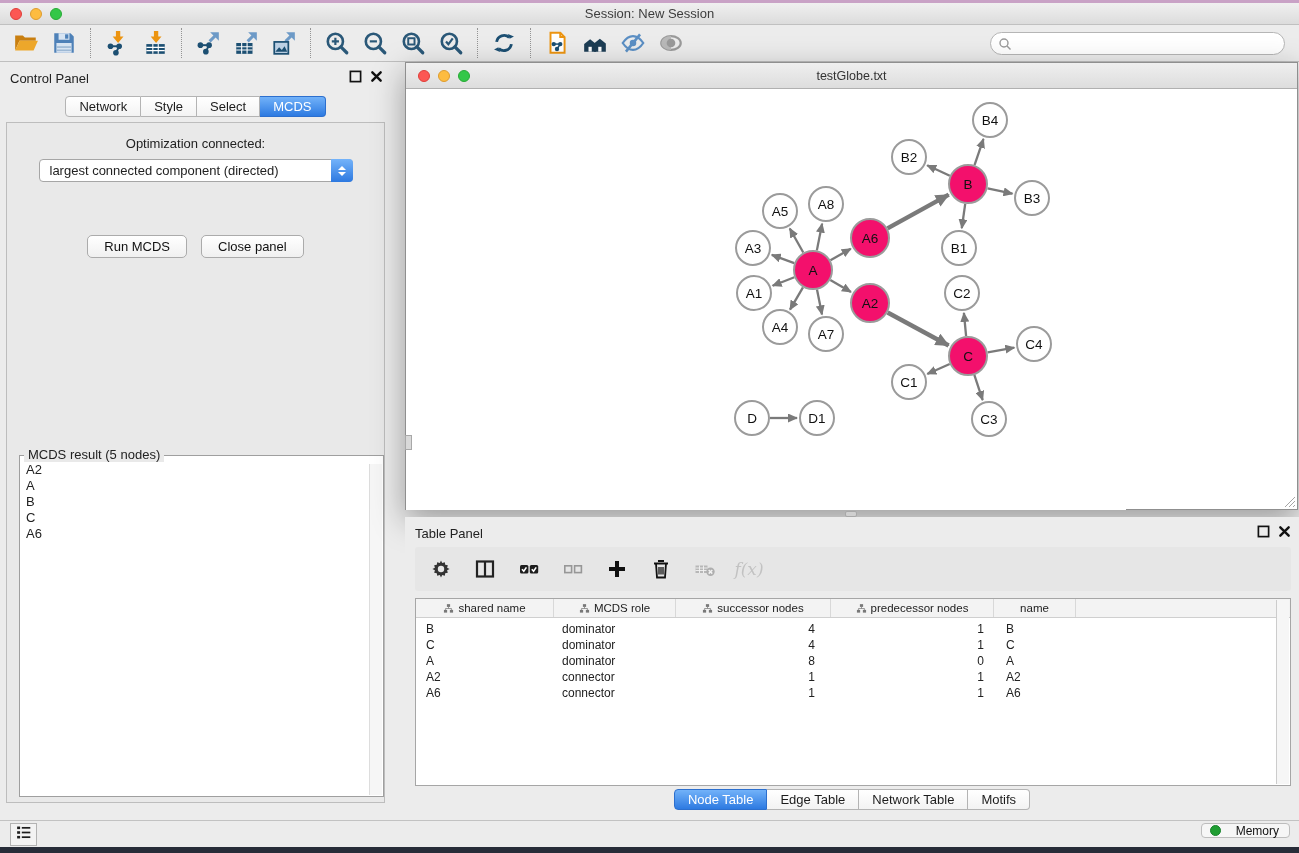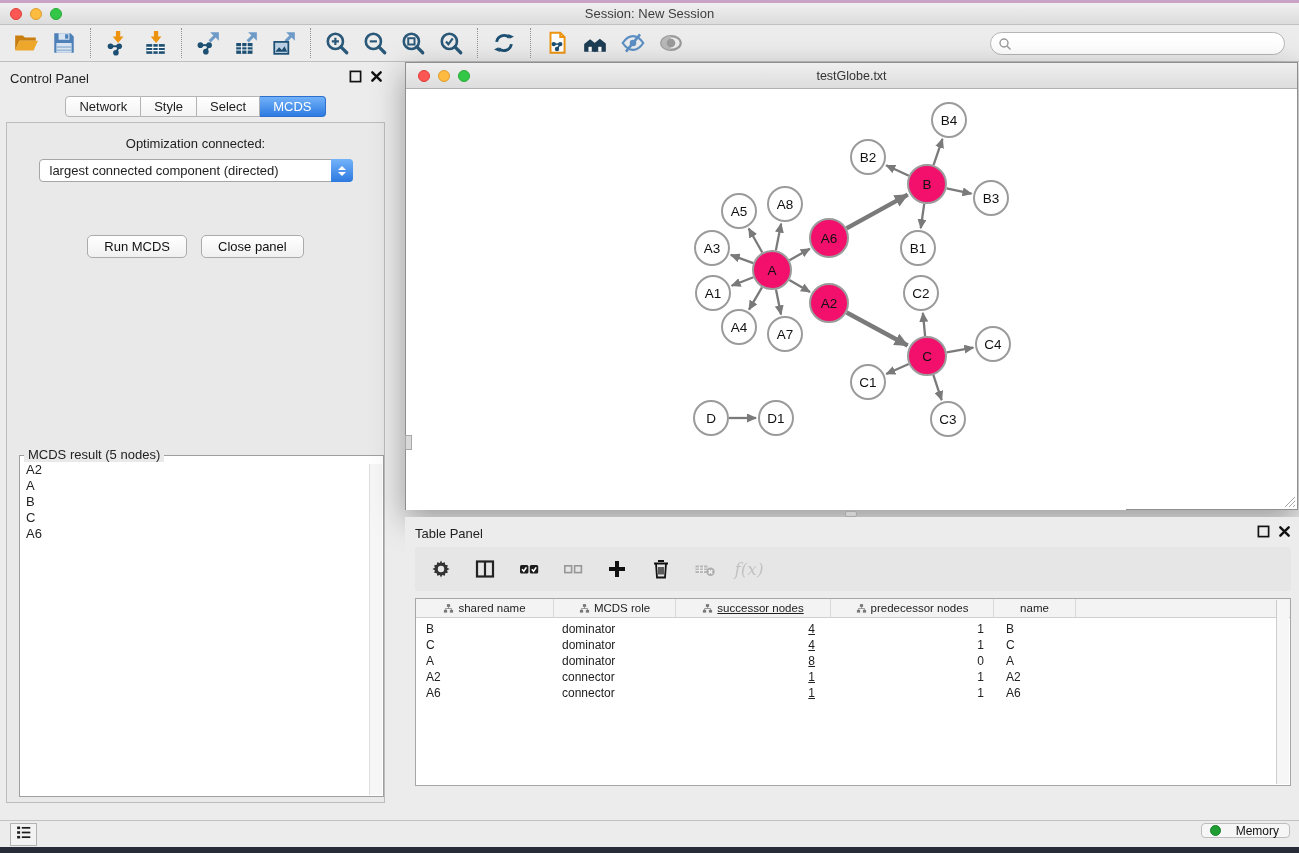--- a/index.html
+++ b/index.html
@@ -74,21 +74,21 @@
                    background:#f6f6f6; border-left:1px solid #ddd; }
 
   
   #network-window { position:absolute; left:405px; top:62px; width:893px; height:448px; background:#fff;
                     border:1px solid #8f8f8f; box-shadow:0 10px 30px rgba(0,0,0,0.35); }
   #nw-titlebar { position:absolute; left:0; top:0; width:100%; height:26px;
                  background:linear-gradient(#efefef,#dddddd); border-bottom:1px solid #b0b0b0; }
   #nw-titlebar .win-title { position:absolute; left:0; right:0; top:0; height:26px; line-height:26px;
                  text-align:center; font-size:12.5px; color:#333; }
   #nw-titlebar .lights { top:7px; left:12px; }
-  #nw-canvas { position:absolute; left:0; top:27px; width:720px; height:420px; background:#fff; overflow:hidden; }
+  #nw-canvas { position:absolute; left:0; top:27px; width:720px; height:420px; background:#fff; overflow:hidden;padding-left:41px; }
   .node-label { font-family:"Liberation Sans",sans-serif; font-size:13.5px; fill:#111;
                 text-anchor:middle; pointer-events:none; }
   #nw-grip { position:absolute; right:1px; bottom:1px; width:14px; height:14px; }
   #nw-left-grip { position:absolute; left:-1px; top:372px; width:7px; height:15px;
                   background:#d9d9d9; border:1px solid #a8a8a8; }
   #nw-bottom-handle { position:absolute; left:845px; top:511px; width:12px; height:6px;
                   background:#cfcfcf; border:1px solid #a8a8a8; border-radius:2px; }
 
   
   #table-panel { position:absolute; left:405px; top:517px; width:894px; height:303px; background:#ececec; }
@@ -96,21 +96,21 @@
                 border-radius:3px; display:flex; align-items:center; gap:16px; padding:0 12px; }
   .tp-btn { width:28px; height:28px; display:inline-flex; align-items:center; justify-content:center; }
   .tp-btn svg { width:24px; height:24px; }
   .tp-btn .fx { font-family:"DejaVu Serif", serif; font-style:italic; font-size:17px; color:#a0a0a0; }
   #tp-table { position:absolute; left:10px; top:81px; right:8px; height:188px; background:#fff;
               border:1px solid #a6a6a6; overflow:hidden; }
   #table-header { display:flex; height:19px; background:#f3f3f3; border-bottom:1px solid #cfcfcf; }
   .th { display:flex; align-items:center; justify-content:center; gap:4px; font-size:11.5px; color:#222;
         border-right:1px solid #d8d8d8; }
   .th svg { width:11px; height:11px; }
-  .col-0 { width:138px; } .col-1 { width:122px; } .col-2 { width:155px;text-decoration:underline; }
+  .col-0 { width:138px; } .col-1 { width:122px; } .col-2 { width:155px; }
   .col-3 { width:163px; } .col-4 { width:82px; } .col-fill { flex:1; border-right:none !important; }
   #table-body { padding-top:3px; }
   .tr { display:flex; height:16px; }
   .td { font-size:12px; line-height:16px; white-space:nowrap; overflow:hidden; }
   .td.col-0 { padding-left:10px; } .td.col-1 { padding-left:8px; }
   .td.col-2 { text-align:right; padding-right:16px; } .td.col-3 { text-align:right; padding-right:10px; }
   .td.col-4 { padding-left:12px; }
   #table-scroll { position:absolute; right:1px; top:1px; bottom:1px; width:13px;
                   background:#f6f6f6; border-left:1px solid #ccc; }
   #tp-tabs { position:absolute; left:0; top:272px; width:100%; display:flex; justify-content:center; }
@@ -597,20 +597,26 @@
             <div class="td col-0">A6</div>
             <div class="td col-1">connector</div>
             <div class="td col-2">1</div>
             <div class="td col-3">1</div>
             <div class="td col-4">A6</div>
             <div class="td col-fill"></div>
           </div>
         </div>
       <div id="table-scroll"></div>
     </div>
+    <div id="tp-tabs">
+        <span class="seg-tab active">Node Table</span>
+        <span class="seg-tab">Edge Table</span>
+        <span class="seg-tab">Network Table</span>
+        <span class="seg-tab">Motifs</span>
+      </div>
   </div>
 
   <div id="status-bar">
     <div id="list-button">
       <span><svg viewBox="0 0 20 20">
             <g fill="#1d1d1d">
               <rect x="2.5" y="3" width="3.5" height="3"></rect>
               <rect x="8" y="3.5" width="10" height="2"></rect>
               <rect x="2.5" y="8.5" width="3.5" height="3"></rect>
               <rect x="8" y="9" width="10" height="2"></rect>

